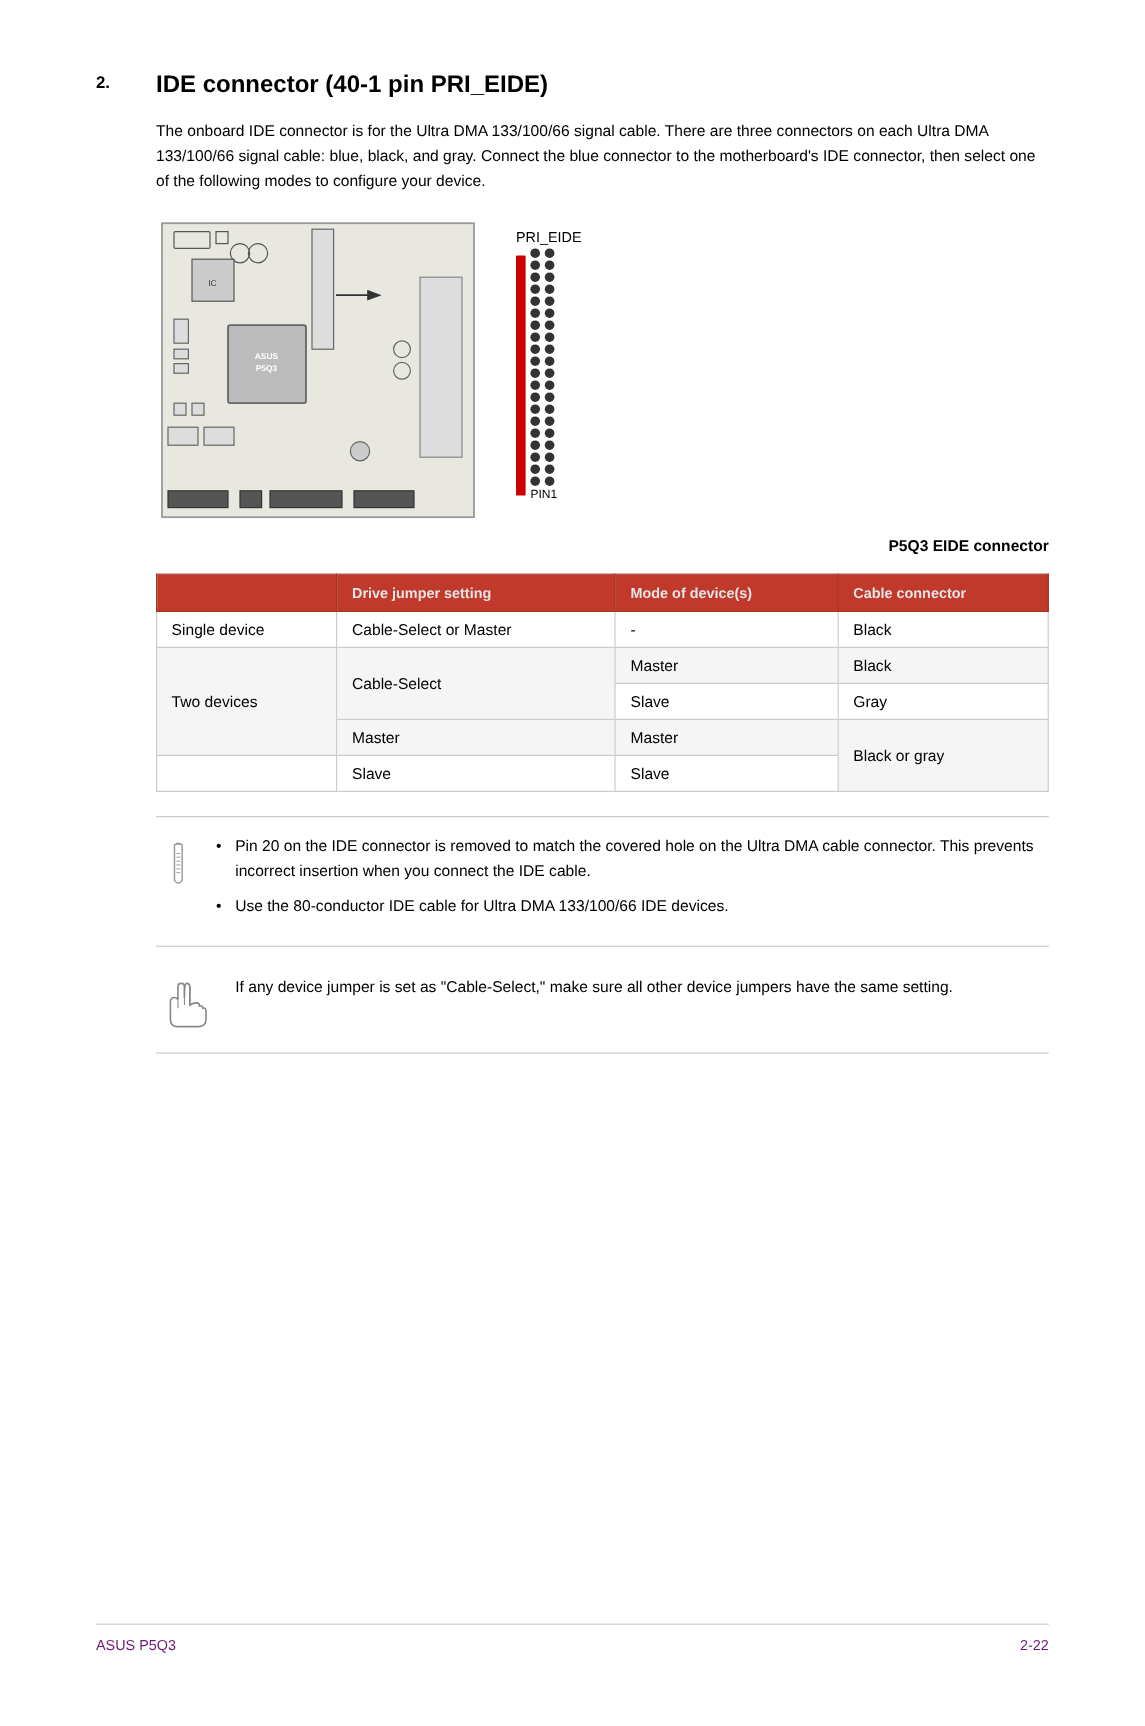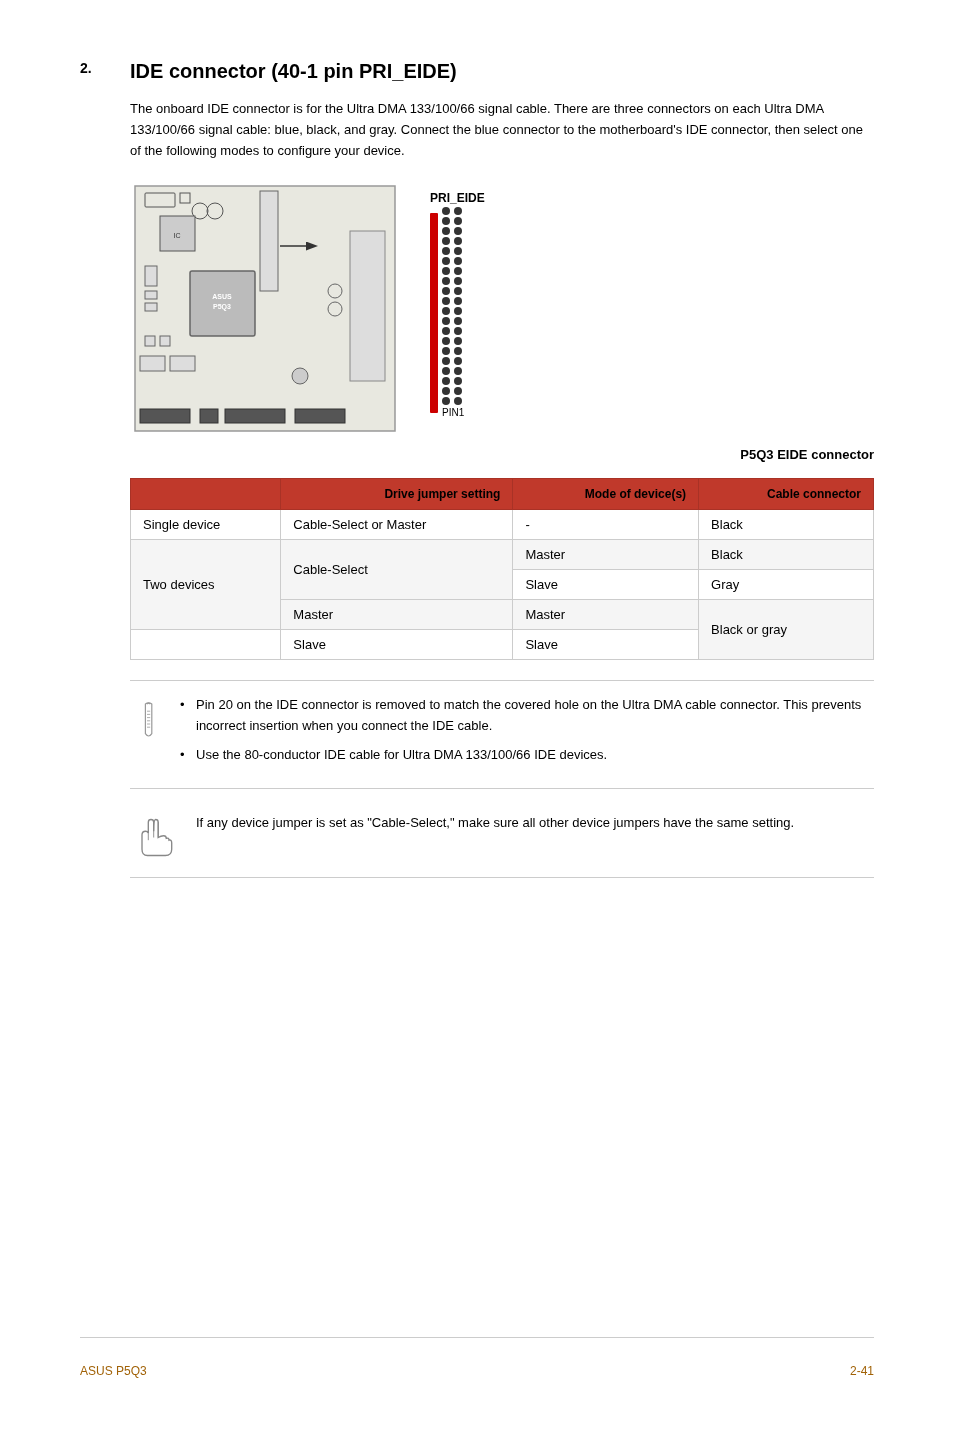--- a/index.html
+++ b/index.html
@@ -49,21 +49,21 @@
     }
     
     .connector-diagram {
       display: flex;
       flex-direction: column;
       align-items: flex-start;
       margin-left: 10px;
       margin-top: 10px;
     }
     .connector-label {
-      font-weight: bold;
+      font-weight: normal;
       font-size: 12px;
       margin-bottom: 2px;
     }
     .connector-note {
       font-size: 11px;
       line-height: 1.4;
       margin-bottom: 6px;
       max-width: 200px;
     }
     .connector-note strong {
@@ -102,25 +102,25 @@
       text-align: right;
     }
     
     .connector-table {
       width: 100%;
       border-collapse: collapse;
       margin-bottom: 20px;
     }
     .connector-table th {
       background: #c0392b;
-      color: #000000;
+      color: #e5e5e5;
       font-weight: bold;
       font-size: 12px;
       padding: 8px 12px;
-      text-align: right;
+      text-align: left;
       border: 1px solid #a93226;
     }
     .connector-table td {
       padding: 7px 12px;
       font-size: 13px;
       border: 1px solid #ccc;
       vertical-align: middle;
     }
     .connector-table tr:nth-child(even) td {
       background: #f5f5f5;
@@ -186,25 +186,25 @@
     }
     .caution-content {
       font-size: 13px;
       line-height: 1.6;
       flex: 1;
     }
     
     .footer {
       margin-top: auto;
       border-top: 1px solid #ccc;
-      padding-top: 26px;
+      padding-top: 10px;
       display: flex;
       justify-content: space-between;
       font-size: 12px;
-      color: #a16207;
+      color: #701a75;
     }
     
     .board-svg {
       width: 270px;
       height: 260px;
     }
     
     .pencil-svg {
       width: 40px;
       height: 40px;
@@ -409,16 +409,16 @@
           <line x1="28" y1="8" x2="28" y2="25" stroke="#888" stroke-width="1"></line>
         </svg>
       </div>
       <div class="caution-content">If any device jumper is set as "Cable-Select," make sure all other device jumpers have the same setting.</div>
     </div>
 
   </div>
 
   <div class="footer">
     <span>ASUS P5Q3</span>
-    <span>2-41</span>
+    <span>2-22</span>
   </div>
 
 </div>
 
 </body></html>

